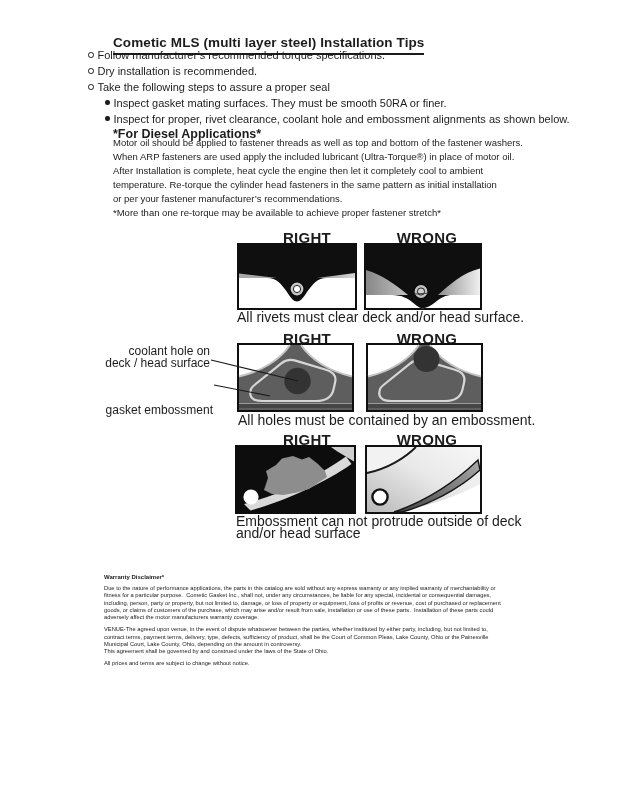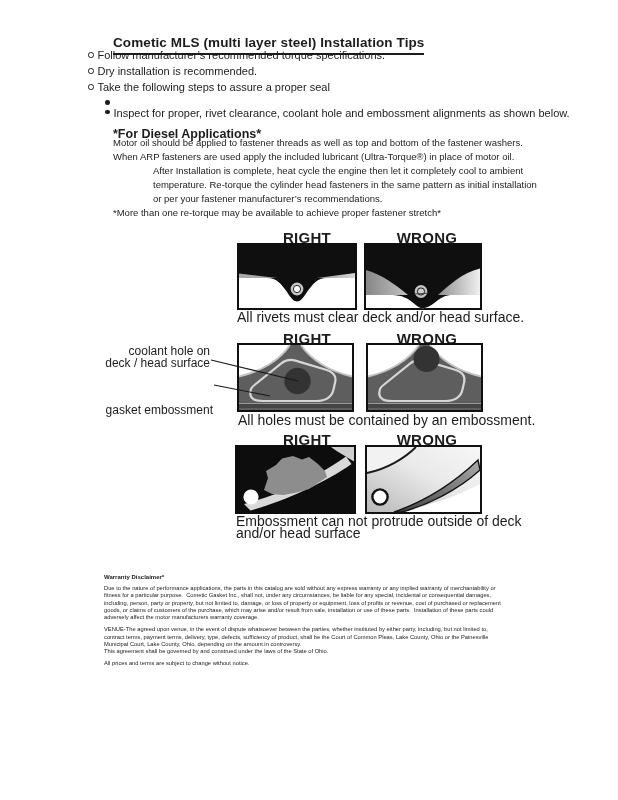--- a/index.html
+++ b/index.html
@@ -11,21 +11,21 @@
          border-bottom:2px solid #1c1c1c;padding-bottom:3px;letter-spacing:.1px;}
 
   .bullets{left:88px;top:47px;width:470px;font-size:11px;line-height:16px;white-space:nowrap;}
   .b1{display:flex;align-items:flex-start;}
   .b1.sub{margin-left:17px;}
   .dot-open{flex:none;width:3.5px;height:3.5px;border:1px solid #1c1c1c;border-radius:50%;margin:5px 4px 0 0;}
   .dot-fill{flex:none;width:4.5px;height:4.5px;background:#1c1c1c;border-radius:50%;margin:5px 4px 0 0;}
 
   .h2{left:113px;top:117px;font-size:12.5px;font-weight:bold;}
   .para{left:113px;font-size:9.5px;line-height:13.8px;white-space:pre;}
-  .p1{top:136px;} .p2{top:164px;margin-left:40px;} .p3{top:206px;}
+  .p1{top:136px;} .p2{top:164px;} .p3{top:206px;}
 
   .rw{width:120px;text-align:center;font-weight:bold;font-size:15px;letter-spacing:.3px;}
   .panel{line-height:0;}
   .panel svg{display:block;}
   .cap{font-size:14px;line-height:11.5px;white-space:pre;}
 
   .ann{font-size:12px;line-height:11.6px;text-align:right;white-space:pre;}
 
   .legal{left:104px;top:574px;width:460px;color:#222;}
   .legal h3{margin:0 0 5px 0;font-size:6px;font-weight:bold;}
@@ -48,20 +48,21 @@
     <div class="b1">
       <span class="dot-open"></span>
       <span>Dry installation is recommended.</span>
     </div>
     <div class="b1">
       <span class="dot-open"></span>
       <span>Take the following steps to assure a proper seal</span>
     </div>
     <div class="b1 sub">
       <span class="dot-fill"></span>
+      <span>Inspect gasket mating surfaces.  They must be smooth 50RA or finer.</span>
     </div>
     <div class="b1 sub">
       <span class="dot-fill"></span>
       <span>Inspect for proper, rivet clearance, coolant hole and embossment alignments as shown below.</span>
     </div>
   </div>
 
   <h2 class="abs h2">*For Diesel Applications*</h2>
   <div class="abs para p1">Motor oil should be applied to fastener threads as well as top and bottom of the fastener washers.
 When ARP fasteners are used apply the included lubricant (Ultra-Torque®) in place of motor oil.</div>

